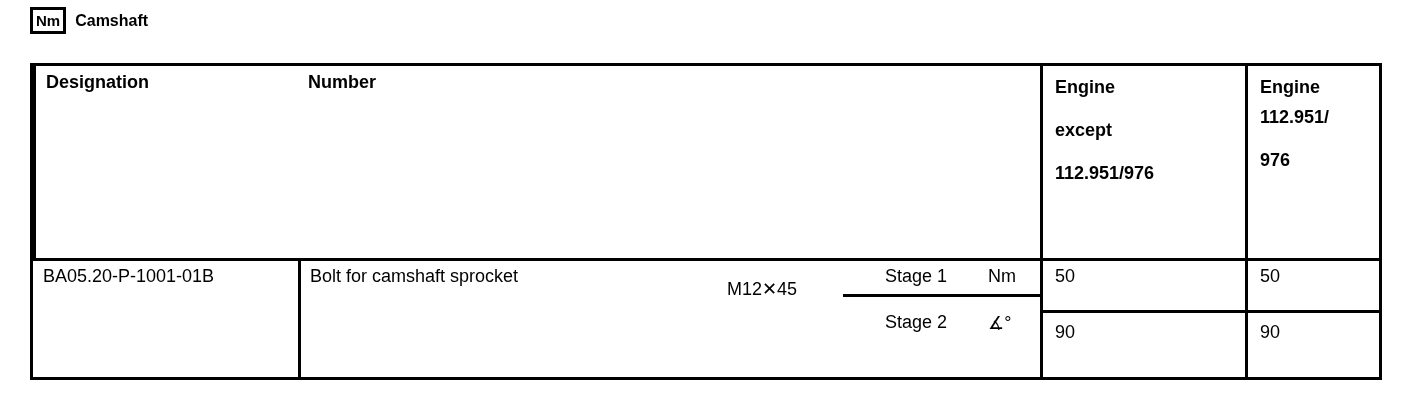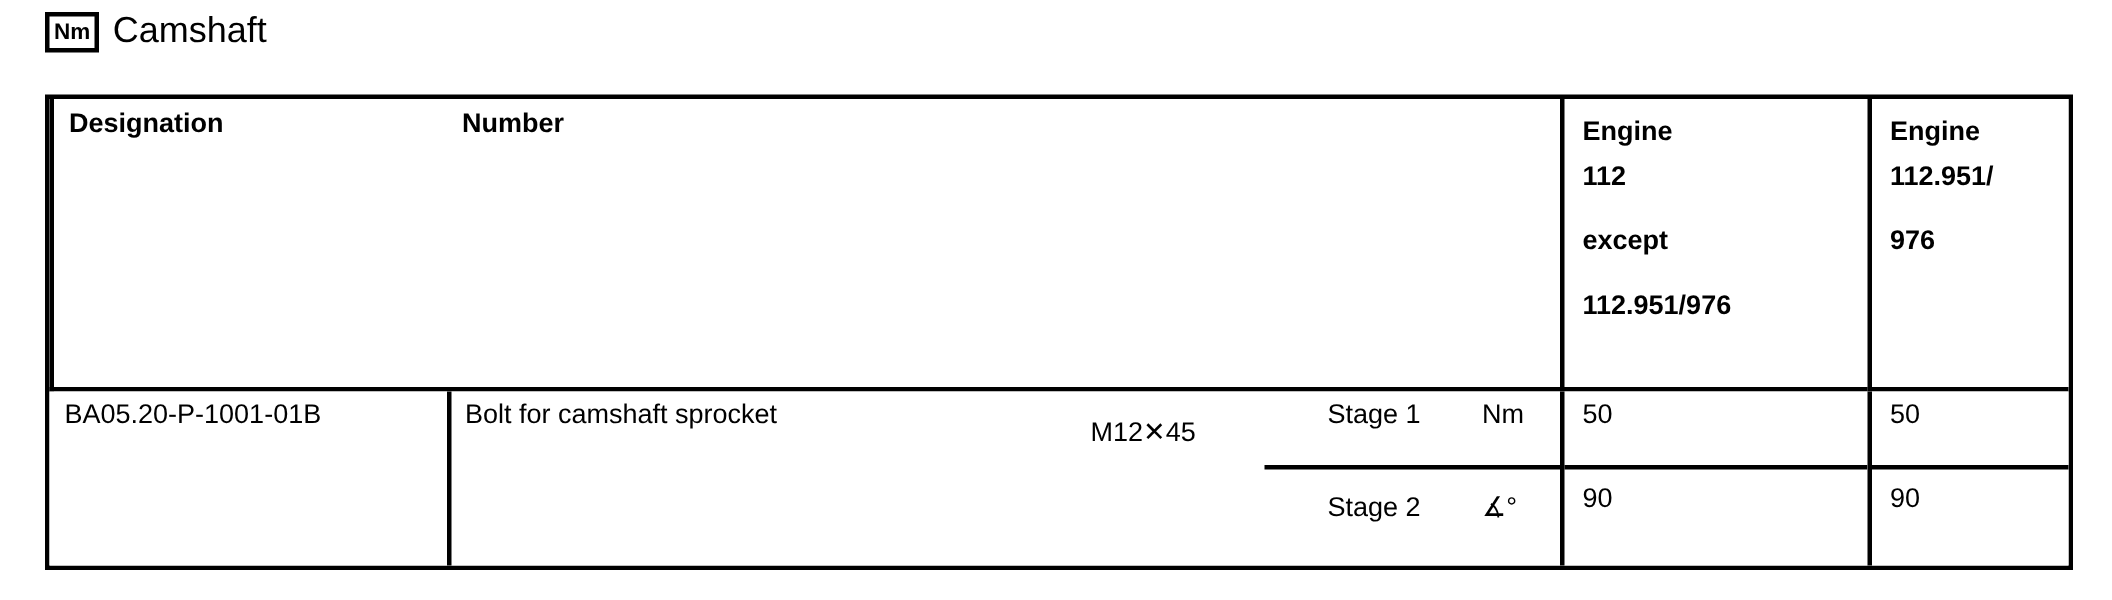--- a/index.html
+++ b/index.html
@@ -15,21 +15,21 @@
   .doc-header {
     position:absolute; left:30px; top:7px;
     display:flex; align-items:center; gap:9px;
   }
   .nm-box {
     display:inline-block;
     border:3px solid #000;
     font-weight:bold; font-size:15px; line-height:1.4;
     padding:0 3px;
   }
-  .doc-title { font-weight:normal; font-size:24px; }
+  .doc-title { font-weight:bold; font-size:16px; }
 
   
   .spec-table {
     position:absolute; left:30px; top:63px;
     width:1352px; height:317px;
     border:3px solid #000;
     display:grid;
     grid-template-columns:265px 742px 205px 1fr;
     grid-template-rows:195px 1fr;
     font-size:18px;
@@ -52,21 +52,21 @@
   .des-text { position:absolute; left:9px;  top:5px; white-space:nowrap; }
   .size-text{ position:absolute; left:426px; top:5px; white-space:nowrap;margin-top:12px; }
   .stage-block {
     position:absolute; right:0; top:0; bottom:0; width:197px;
     display:flex; flex-direction:column;
   }
   .stage-row {
     display:flex; justify-content:space-between;
     padding:5px 8px 0 42px;
   }
-  .stage-row.first { height:52px; border-bottom:3px solid #000; }
+  .stage-row.first { height:36px; border-bottom:3px solid #000; }
   .stage-row.second { flex:1; padding-top:15px; }
   .stage-unit { min-width:44px; text-align:left; white-space:nowrap; }
 
   
   .val-cell { padding:0; display:flex; flex-direction:column; }
   .val-row { padding:5px 24px 0 12px; }
   .val-row.first { height:52px; border-bottom:3px solid #000; }
   .val-row.second { flex:1; padding-top:9px; }
 </style>
 </head>
@@ -76,21 +76,20 @@
   <span class="nm-box">Nm</span>
   <span class="doc-title">Camshaft</span>
 </div>
 
 <div class="spec-table">
 
   <div class="cell hcell bl">Designation</div>
   <div class="cell hcell">Number</div>
   <div class="cell hcell eng bl">
     <div class="hline">Engine</div>
-    <div class="hline">112</div>
     <div class="hline gap">except</div>
     <div class="hline gap">112.951/976</div>
   </div>
   <div class="cell hcell eng bl">
     <div class="hline">Engine</div>
     <div class="hline">112.951/</div>
     <div class="hline gap">976</div>
   </div>
 
   <div class="cell dcell">BA05.20-P-1001-01B</div>

